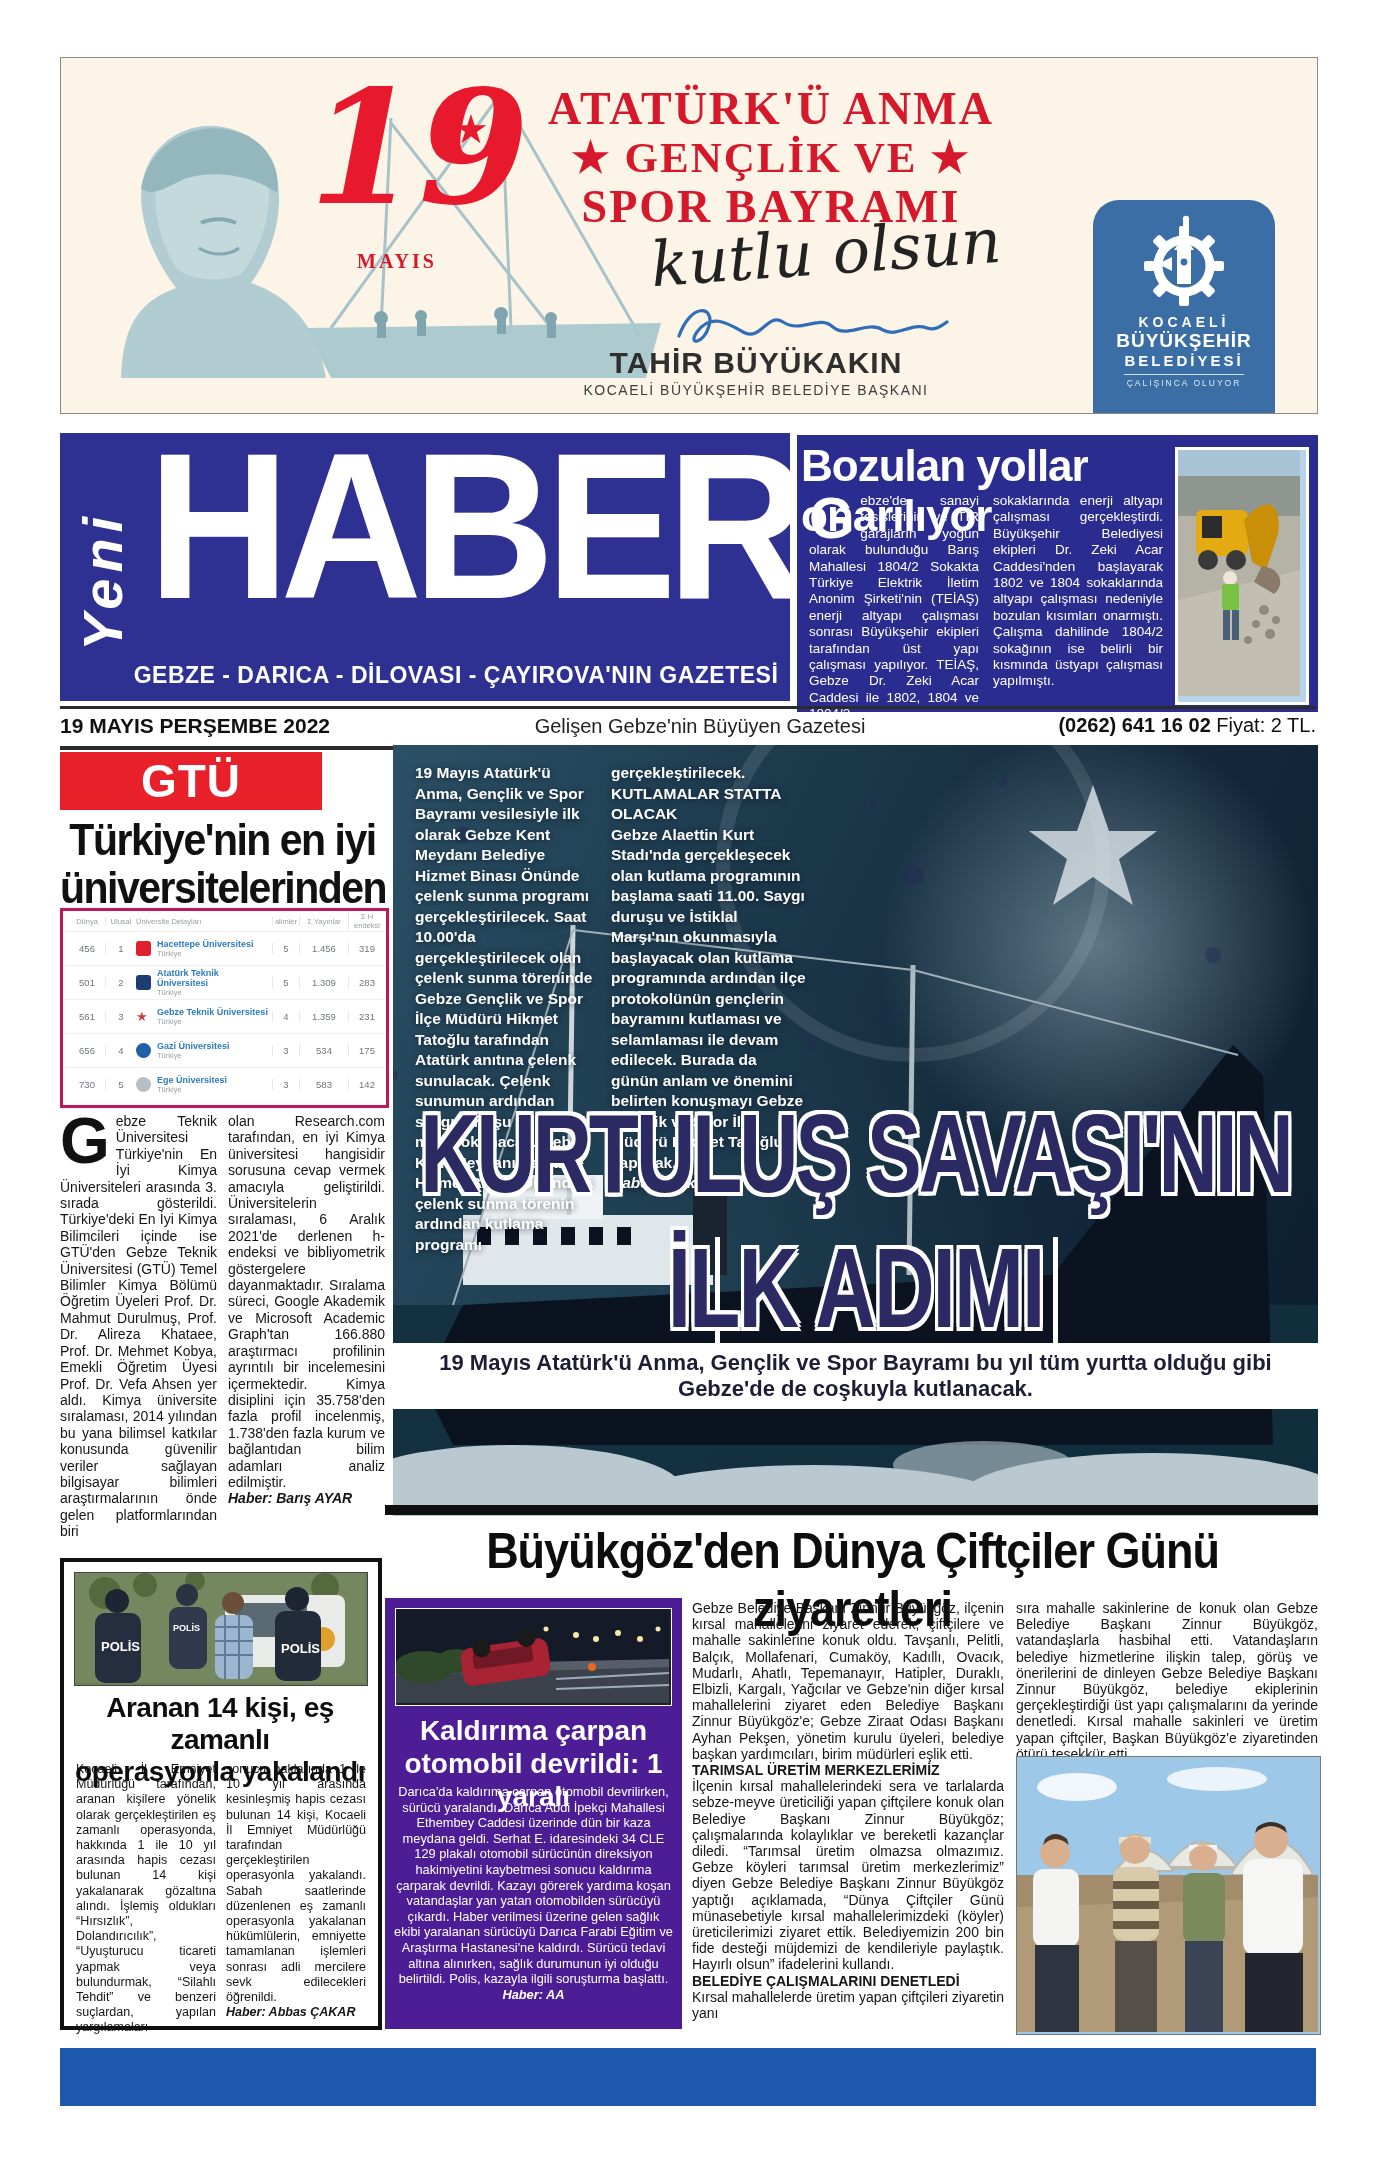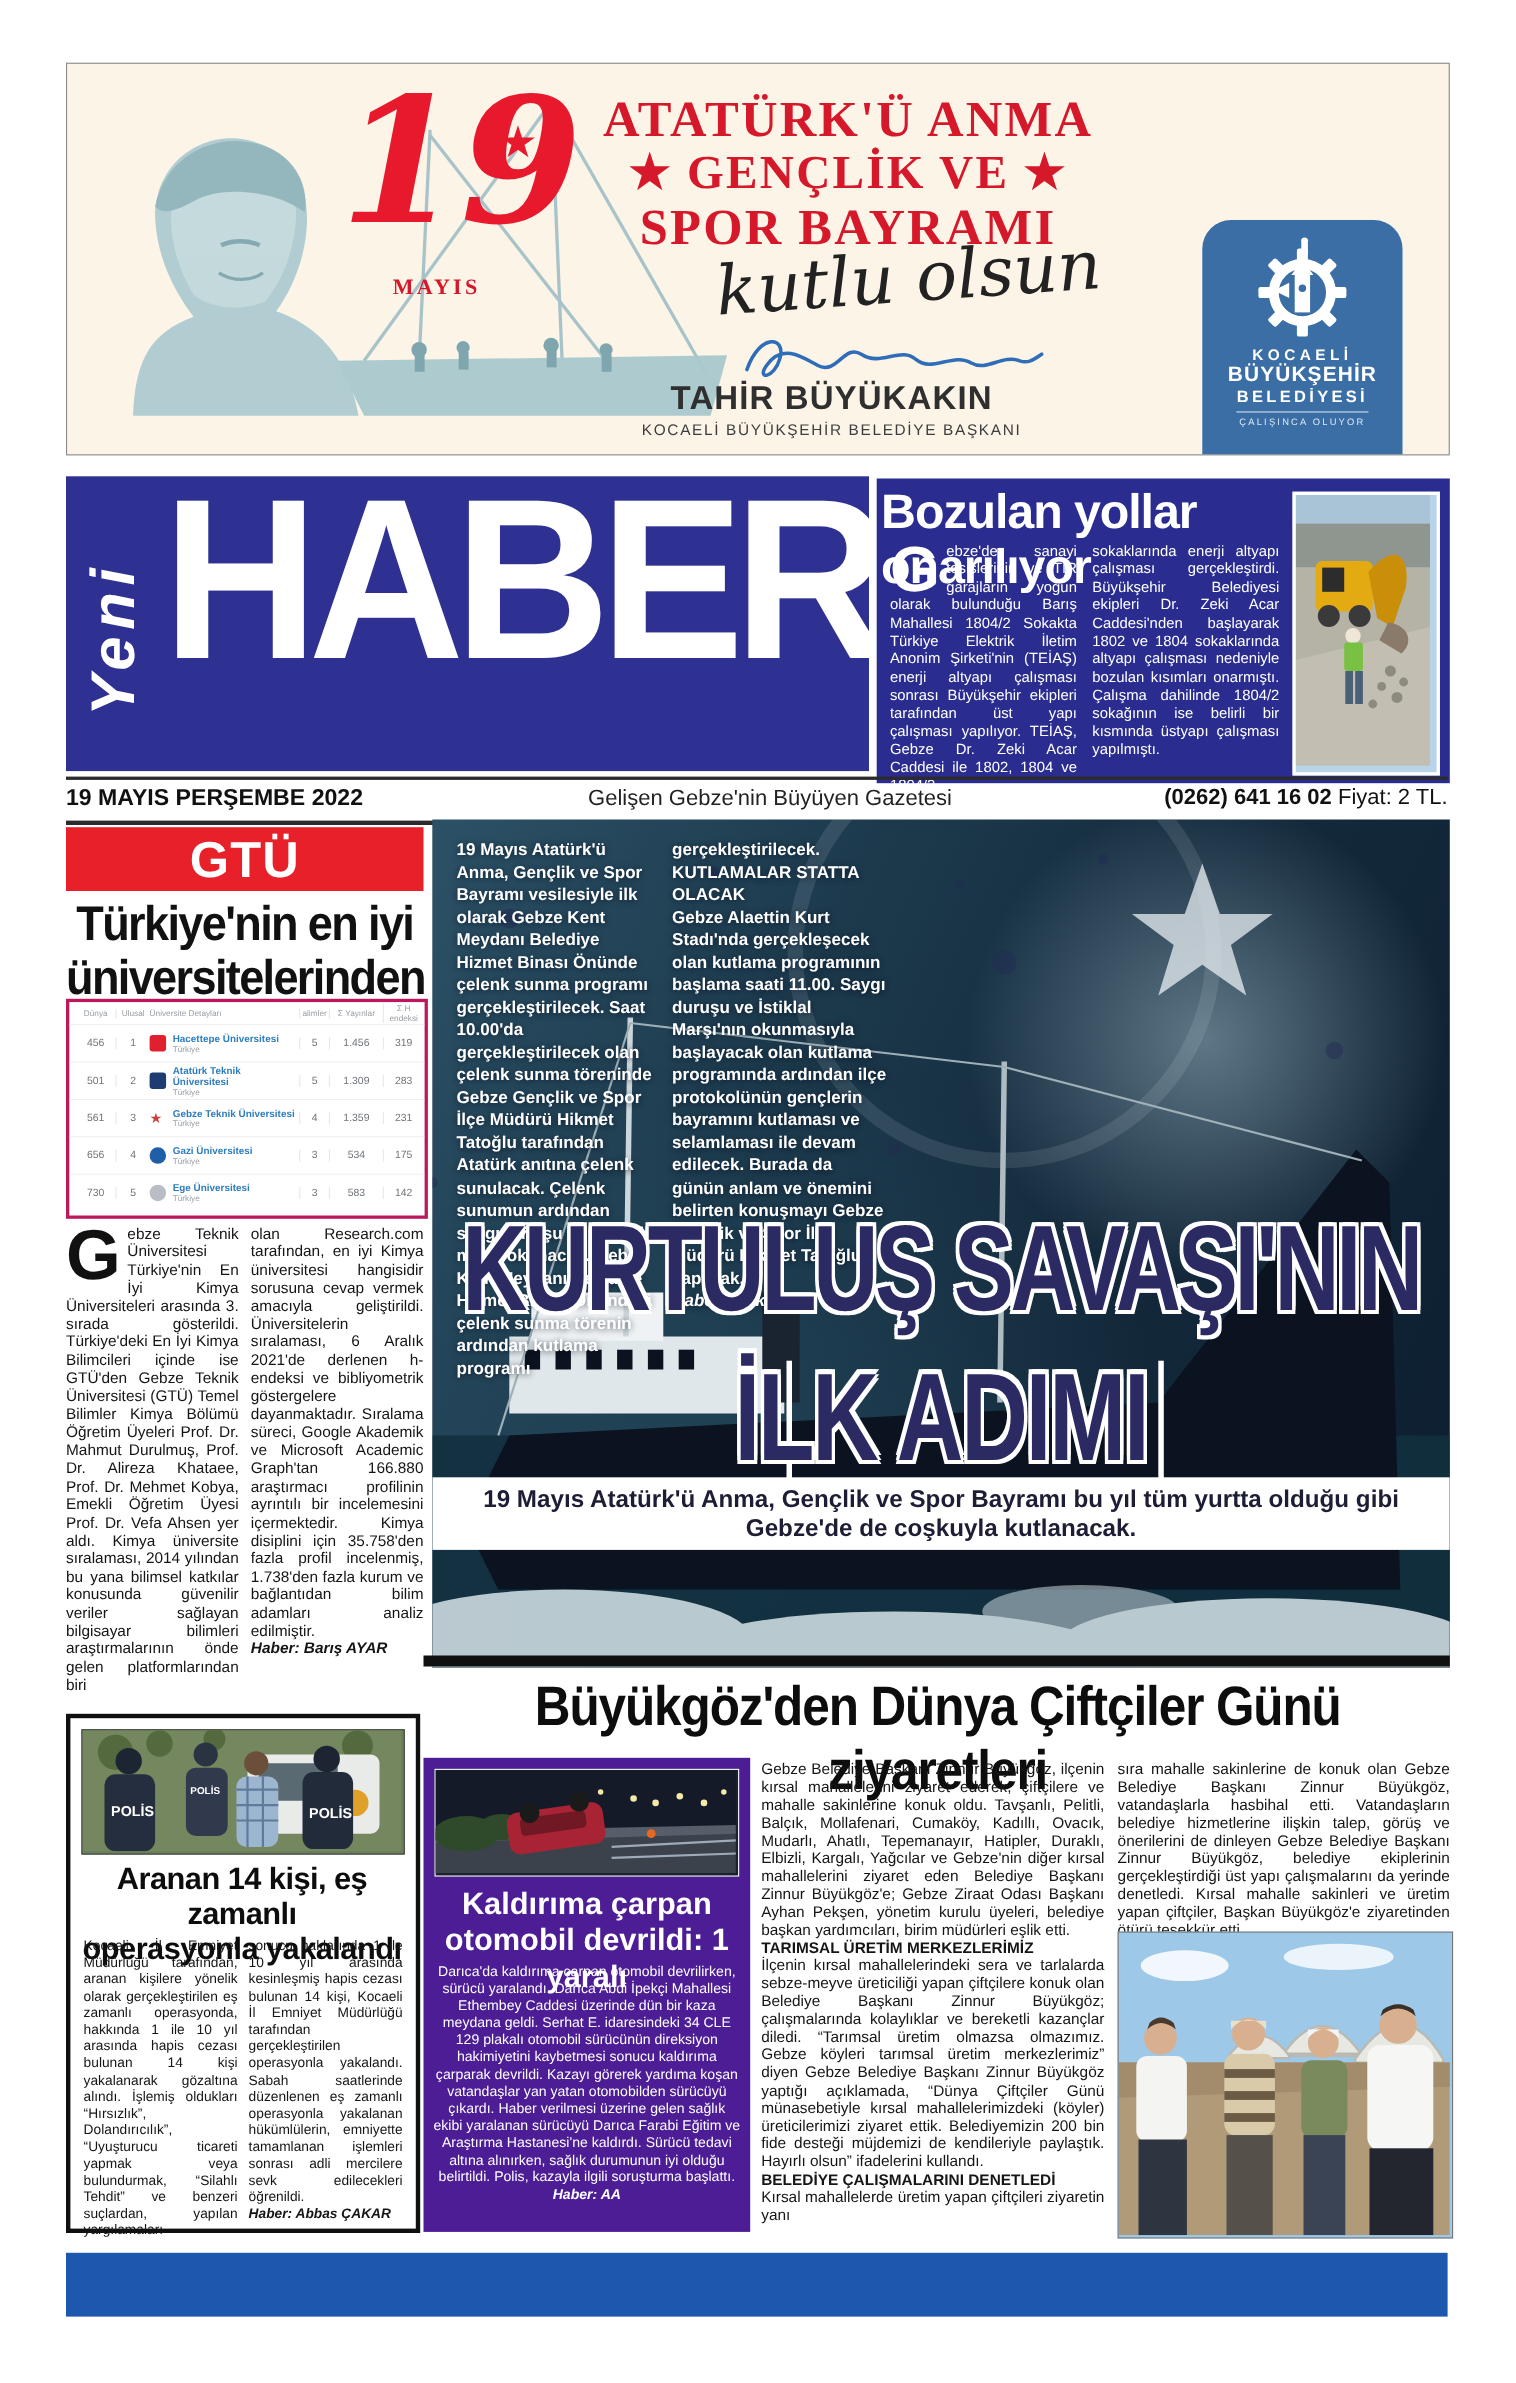--- a/index.html
+++ b/index.html
@@ -49,21 +49,21 @@
   .roads-photo{right:9px;top:12px;width:128px;height:252px;border:3px solid #fff;background:#b8d4e8;}
 
   
   .dateline-ruletop{left:60px;top:706px;width:1256px;height:3px;background:#2b2b2b;}
   .dateline-date{left:60px;top:714px;font-size:21px;font-weight:800;color:#111;}
   .dateline-under{left:60px;top:746px;width:345px;height:4px;background:#2b2b2b;}
   .dateline-slogan{left:420px;top:715px;width:560px;text-align:center;font-size:20px;color:#222;}
   .dateline-right{right:62px;top:714px;font-size:20px;color:#111;}
 
   
-  .gtu-kicker{left:60px;top:752px;width:325px;height:58px;background:#e8202a;color:#fff;
+  .gtu-kicker{left:60px;top:752px;width:262px;height:58px;background:#e8202a;color:#fff;
     text-align:center;font-size:46px;font-weight:800;line-height:58px;letter-spacing:1px;}
   .gtu-h2{left:60px;top:816px;width:325px;text-align:center;font-size:41px;line-height:45px;
     font-weight:800;letter-spacing:-1.5px;color:#111;transform:scaleY(1.08);transform-origin:top center;}
   .uni-table{left:60px;top:908px;width:323px;height:194px;background:#fff;border:3px solid #be185d;
     font-size:9px;overflow:hidden;}
   .uni-head{display:flex;align-items:center;height:20px;color:#9aa0a6;font-size:7.5px;padding:0 6px;}
   .uni-row{display:flex;align-items:center;height:33px;border-top:1px solid #f0f0f0;padding:0 6px;}
   .uc{flex:none;text-align:center;color:#70757a;font-size:9.5px;}
   .c0{width:36px;}.c1{width:30px;border-left:1px solid #e8e8e8;}
   .c2{width:136px;text-align:left;display:flex;align-items:center;gap:6px;}
@@ -202,20 +202,21 @@
 
     <div class="abs signer">
       <div class="signer-name">TAHİR BÜYÜKAKIN</div>
       <div class="signer-role">KOCAELİ BÜYÜKŞEHİR BELEDİYE BAŞKANI</div>
     </div>
   </div>
 
   <div class="abs masthead">
     <div class="abs yeni">Yeni</div>
     <div class="abs haber">HABER</div>
+    <div class="abs mast-sub">GEBZE - DARICA - DİLOVASI - ÇAYIROVA'NIN GAZETESİ</div>
   </div>
 
   <div class="abs roads">
     <div class="abs roads-h">Bozulan yollar onarılıyor</div>
     <div class="abs roads-col" style="left:12px;">
       <span class="roads-drop">G</span><span>ebze'de sanayi tesislerinin ve TIR garajların yoğun olarak bulunduğu Barış Mahallesi 1804/2 Sokakta Türkiye Elektrik İletim Anonim Şirketi'nin (TEİAŞ) enerji altyapı çalışması sonrası Büyükşehir ekipleri tarafından üst yapı çalışması yapılıyor. TEİAŞ, Gebze Dr. Zeki Acar Caddesi ile 1802, 1804 ve 1804/2</span>
     </div>
     <div class="abs roads-col" style="left:196px;">
       <span>sokaklarında enerji altyapı çalışması gerçekleştirdi. Büyükşehir Belediyesi ekipleri Dr. Zeki Acar Caddesi'nden başlayarak 1802 ve 1804 sokaklarında altyapı çalışması nedeniyle bozulan kısımları onarmıştı. Çalışma dahilinde 1804/2 sokağının ise belirli bir kısmında üstyapı çalışması yapılmıştı.</span>
     </div>

